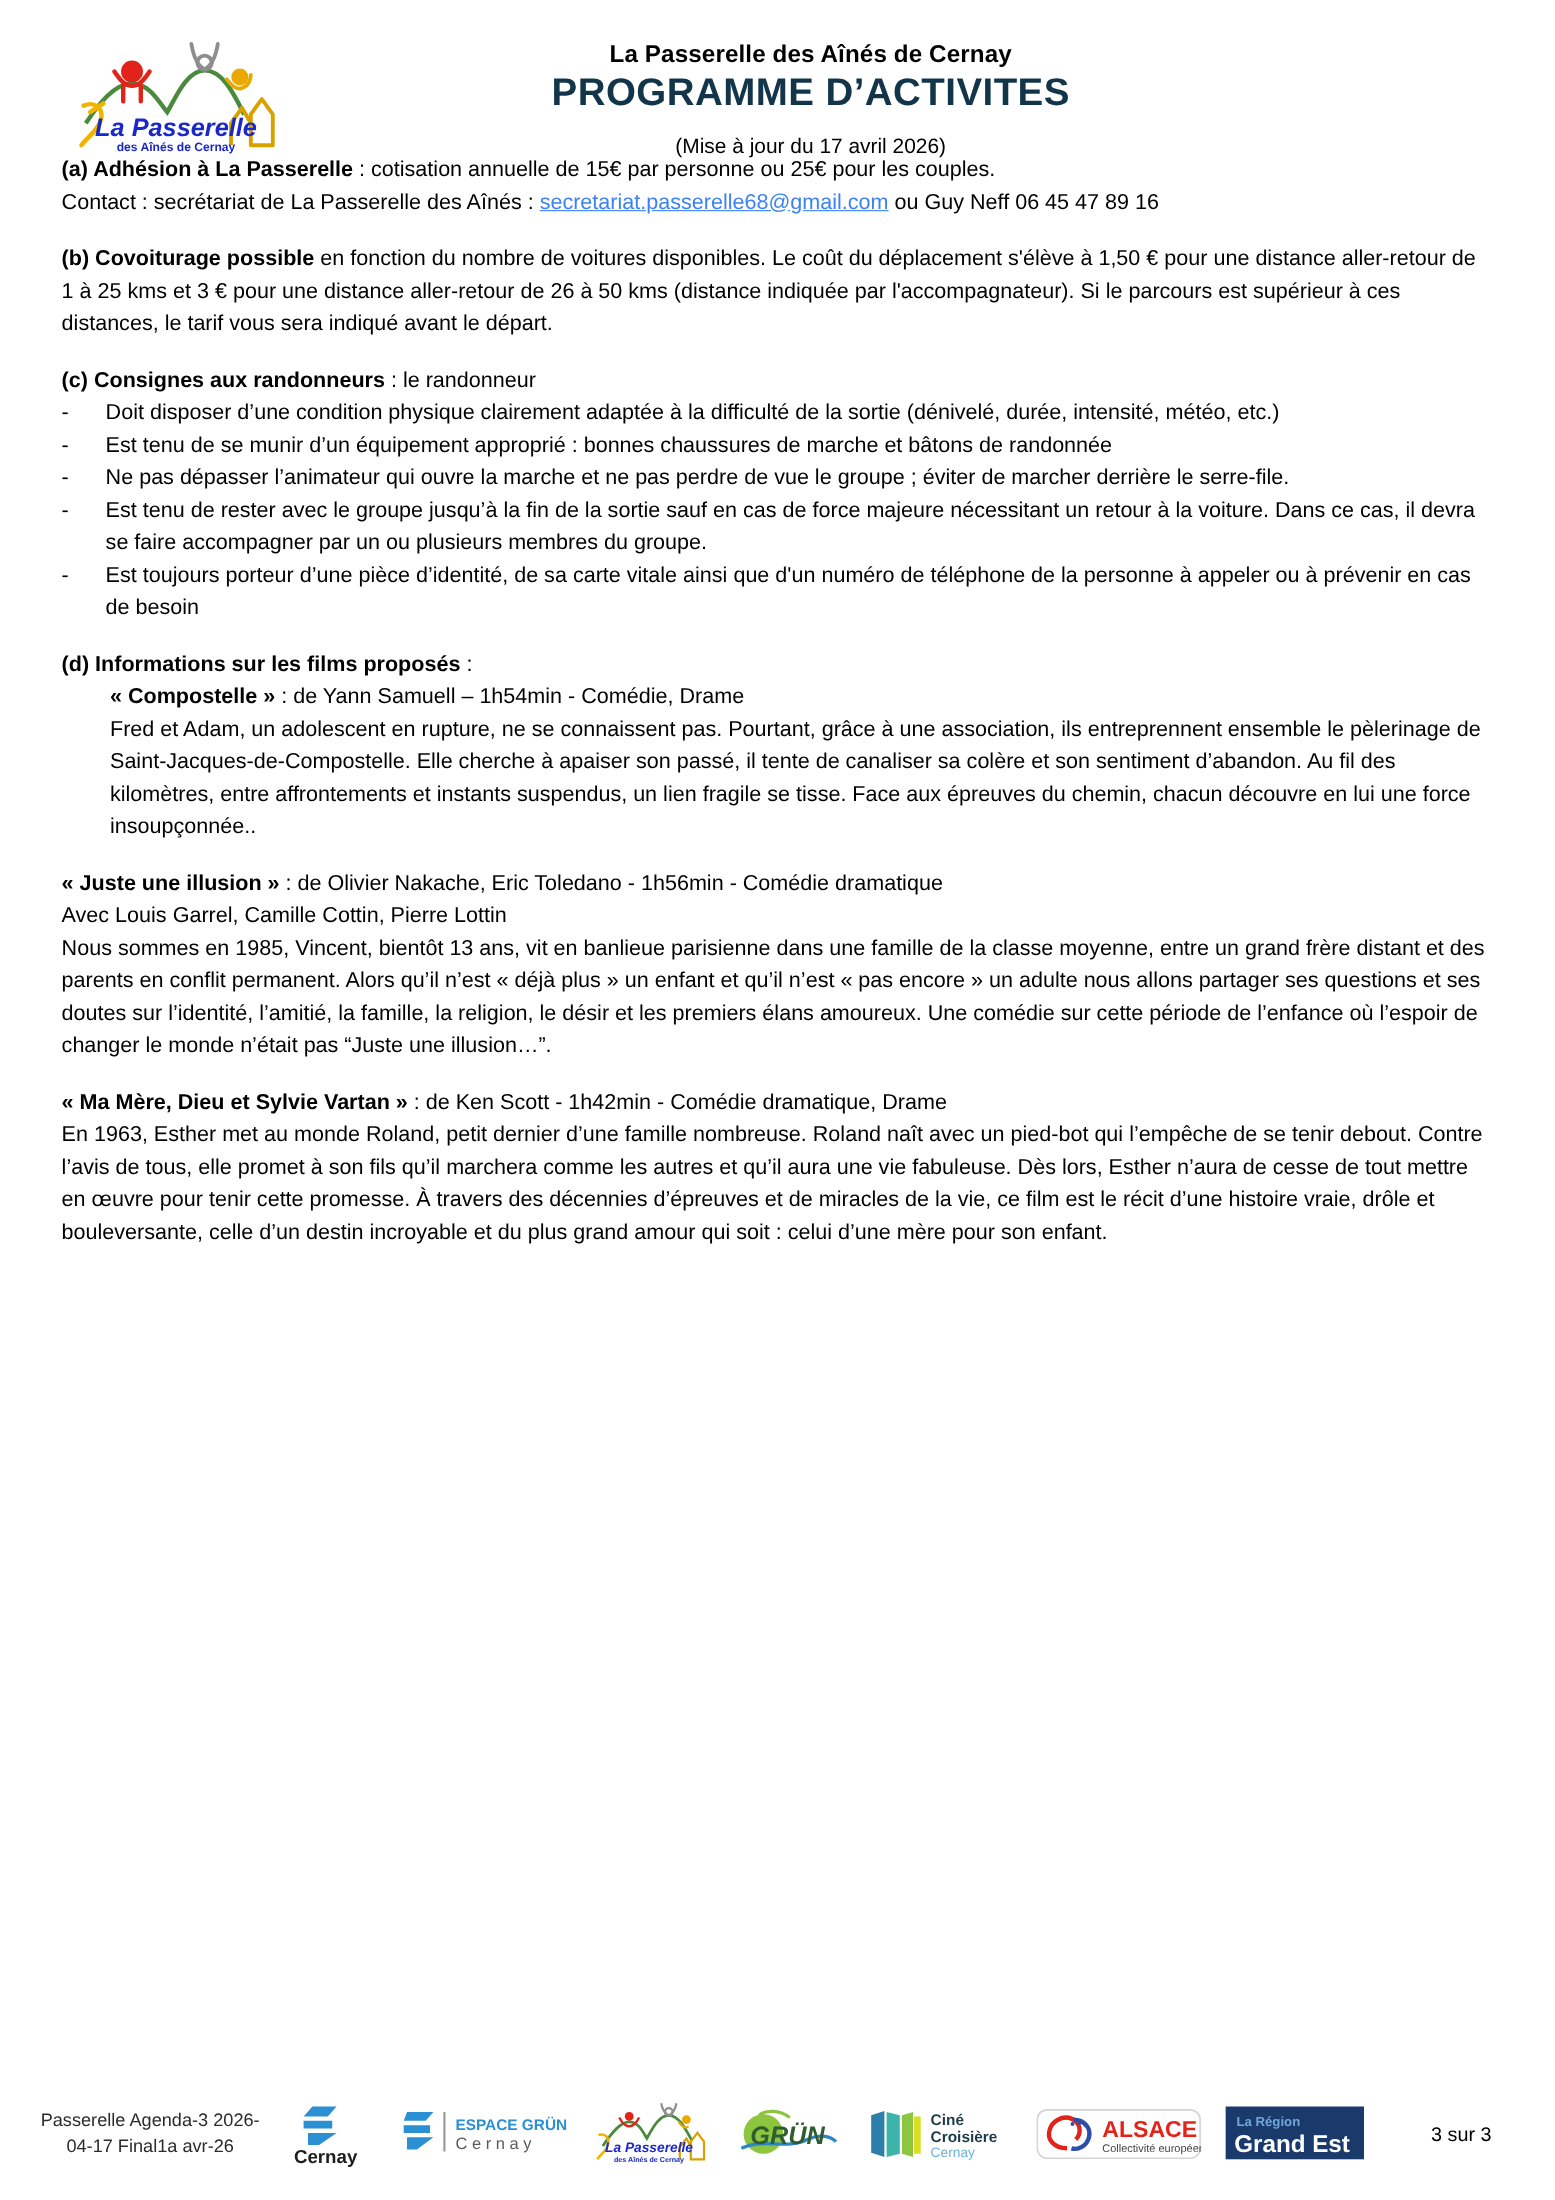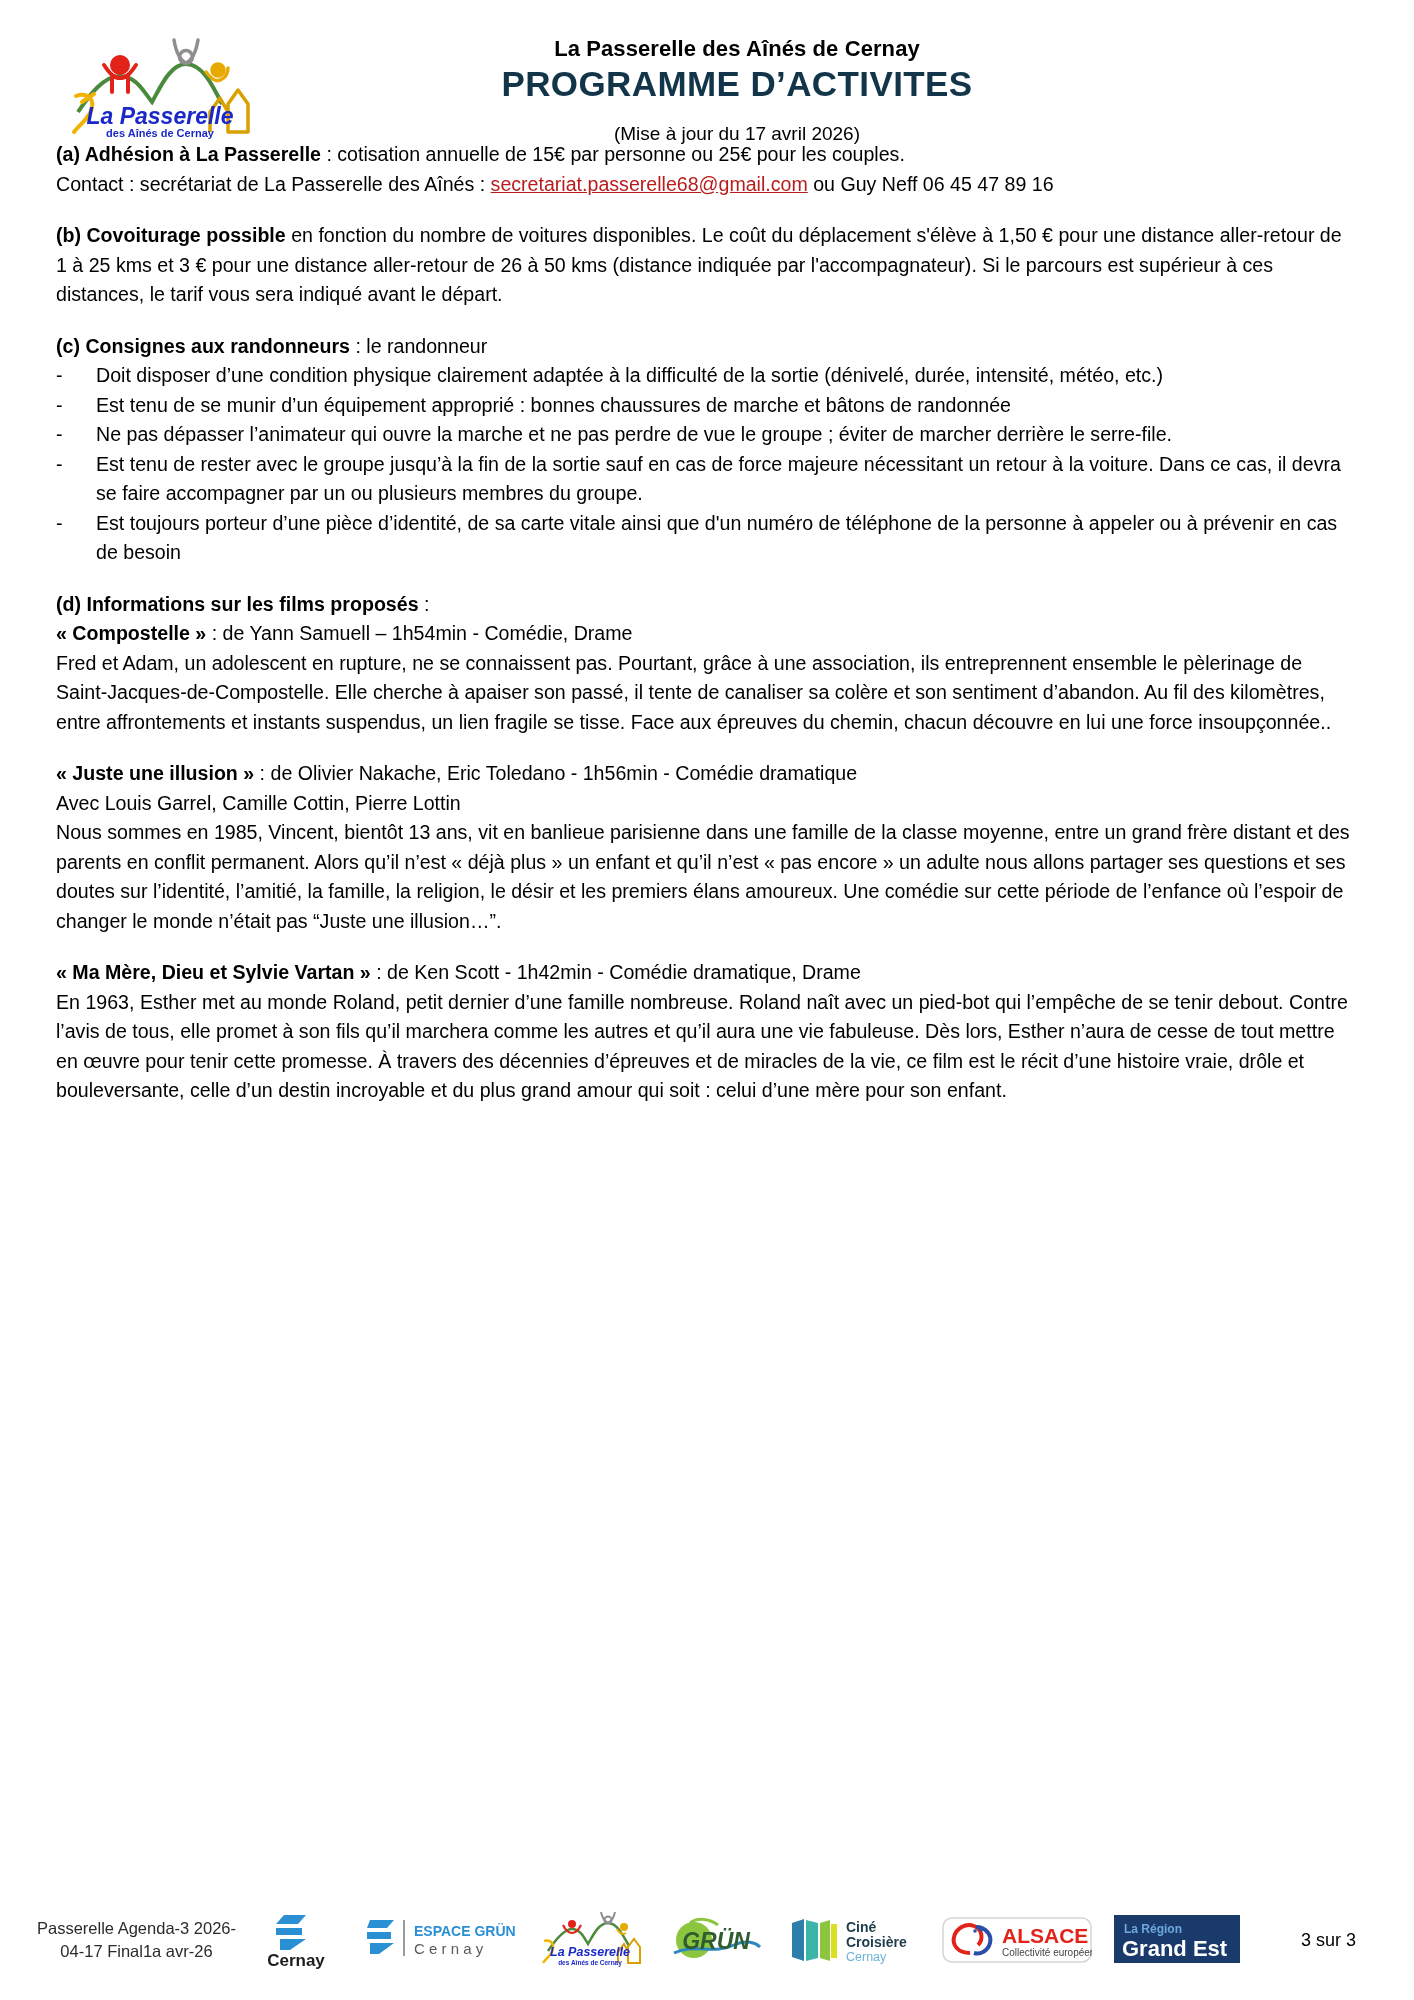--- a/index.html
+++ b/index.html
@@ -72,21 +72,21 @@
     margin-bottom: 22px;
   }
   .para {
     margin: 0;
     text-align: left;
   }
   .lead {
     font-weight: bold;
   }
   .maillink {
-    color: #b91c1c;
+    color: #3b82f6;
     text-decoration: underline;
   }
 
   
   ul.dashlist {
     list-style: none;
     margin: 0;
     padding: 0;
   }
   ul.dashlist > li {
@@ -250,21 +250,21 @@
           <span>Est toujours porteur d’une pièce d’identité, de sa carte vitale ainsi que d'un numéro de téléphone de la personne à appeler ou à prévenir en cas de besoin</span>
         </li>
       </ul>
     </div>
 
     <div class="block">
       <p class="para">
         <span class="lead">(d) Informations sur les films proposés</span><span> :</span>
       </p>
 
-      <div class="film-block" style="margin-top:0;">
+      <div class="film-block" style="margin-top:0;margin-left:44px;">
         <p class="film-title-line">
           <span class="film-title">« Compostelle »</span><span> : de Yann Samuell – 1h54min - Comédie, Drame</span>
         </p>
         <p class="film-syn">Fred et Adam, un adolescent en rupture, ne se connaissent pas. Pourtant, grâce à une association, ils entreprennent ensemble le pèlerinage de Saint-Jacques-de-Compostelle. Elle cherche à apaiser son passé, il tente de canaliser sa colère et son sentiment d’abandon. Au fil des kilomètres, entre affrontements et instants suspendus, un lien fragile se tisse. Face aux épreuves du chemin, chacun découvre en lui une force insoupçonnée..</p>
       </div>
 
       <div class="film-block">
         <p class="film-title-line">
           <span class="film-title">« Juste une illusion »</span><span> : de Olivier Nakache, Eric Toledano - 1h56min - Comédie dramatique</span>
         </p>

